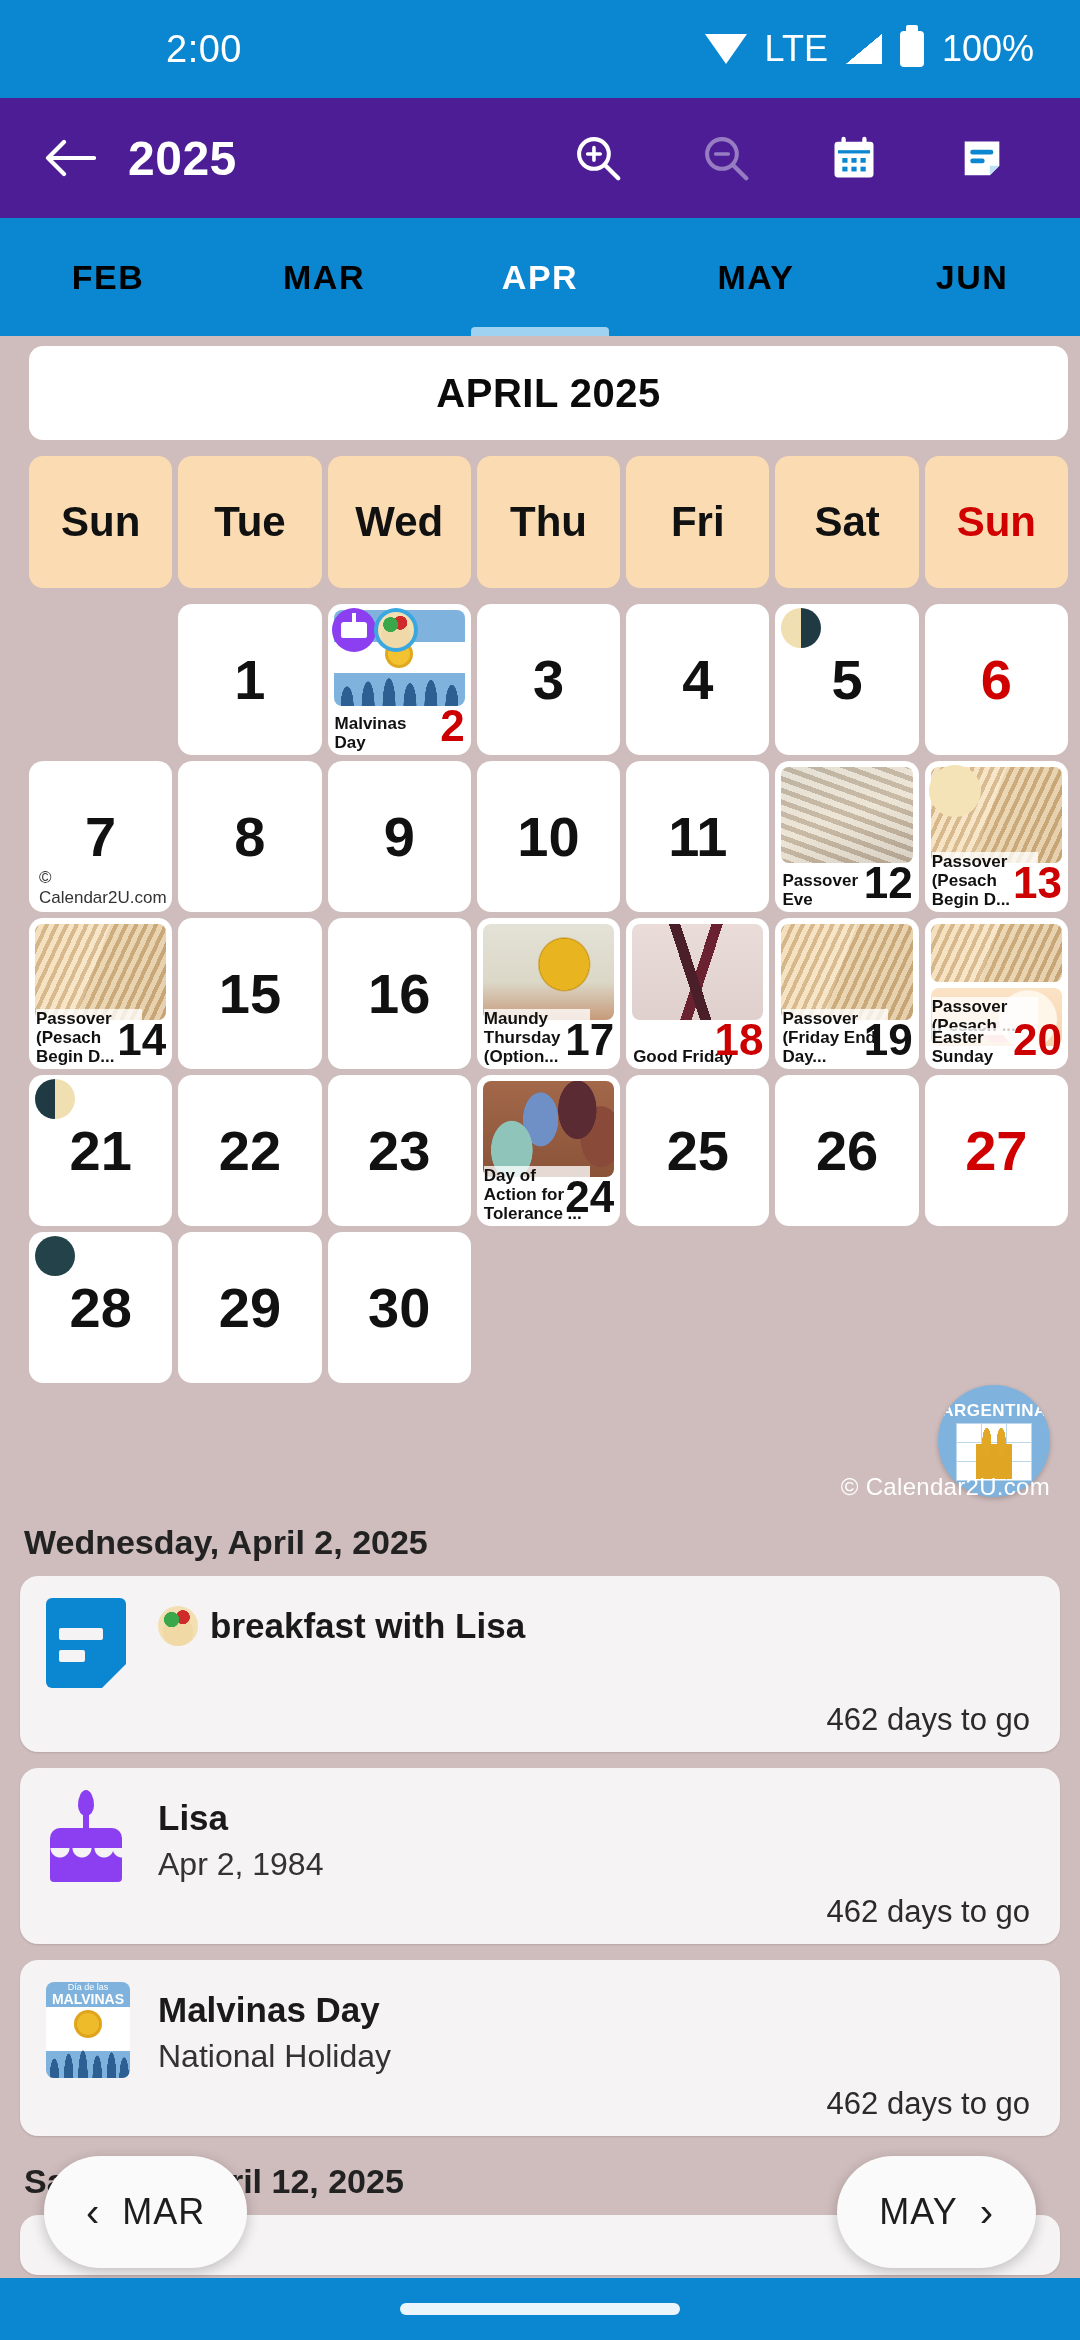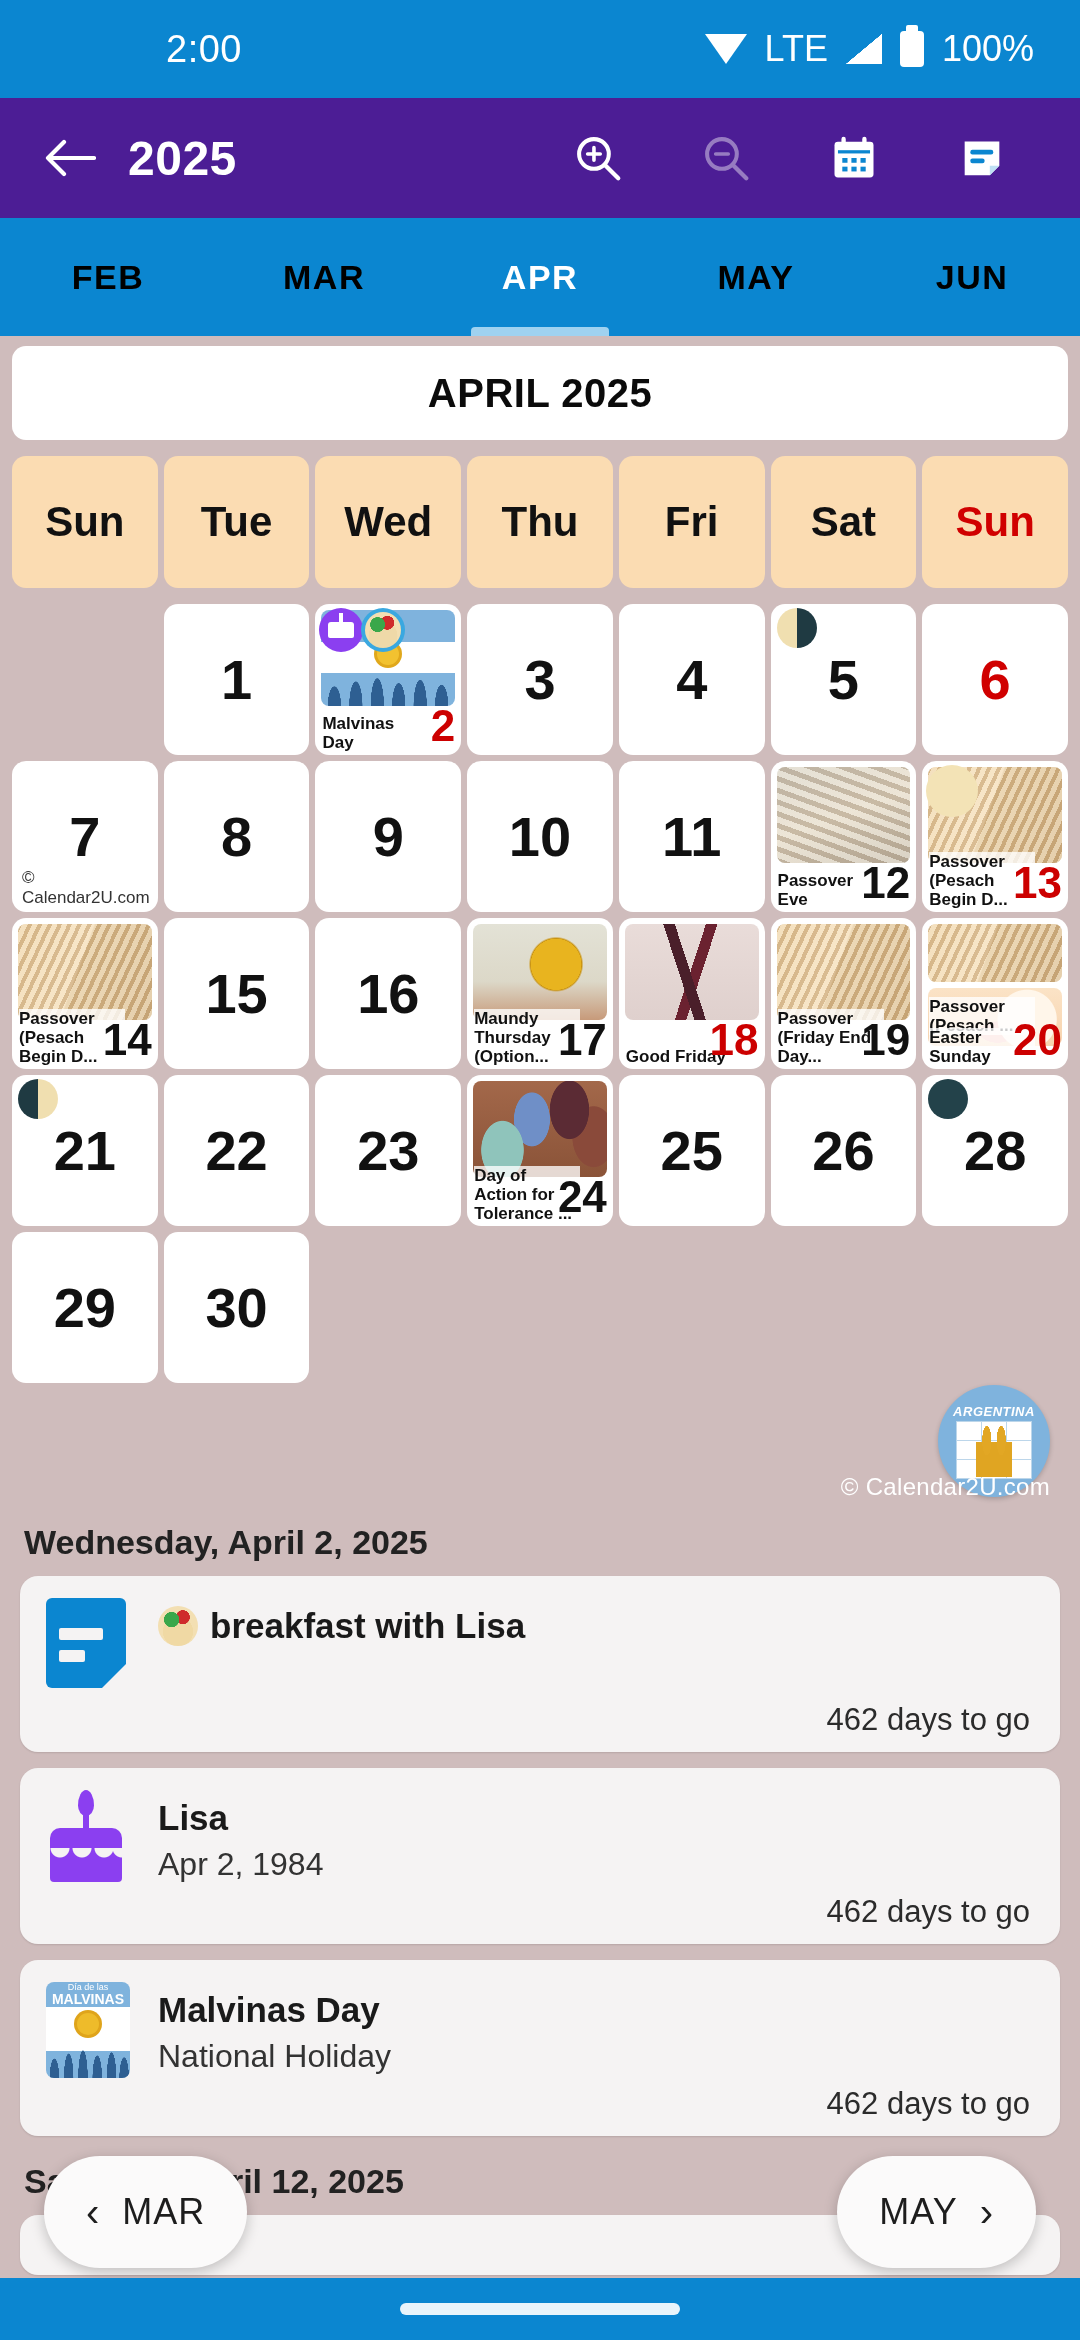--- a/index.html
+++ b/index.html
@@ -46,21 +46,21 @@
     font-size:34px; font-weight:700; color:#000000; letter-spacing:1.5px;
     position:relative;
   }
   .tab.active{ color:#fff; }
   .tab.active::after{
     content:""; position:absolute; bottom:0; left:18%; right:18%;
     height:9px; background:#9fd2f0; border-radius:4px 4px 0 0;
   }
 
   
-  .cal-wrap{ padding:10px 12px 0 12px; }
+  .cal-wrap{ padding:10px 12px 0 29px; }
   .month-title{
     background:#fff; border-radius:14px; height:94px;
     display:flex; align-items:center; justify-content:center;
     font-size:40px; font-weight:700; color:#0b0b0b; letter-spacing:.5px;
   }
   .grid{ margin-top:16px; display:grid; grid-template-columns:repeat(7,1fr); gap:6px; }
   .dow{
     background:#fbdcb2; border-radius:14px; height:132px;
     display:flex; align-items:center; justify-content:center;
     font-size:42px; font-weight:700; color:#111;
@@ -174,21 +174,21 @@
   }
   .copyright{
     text-align:right; padding:10px 18px 0 0; font-size:24px; color:#fff;
     letter-spacing:.3px;
   }
   .flag-badge{
     position:absolute; right:18px; width:112px; height:112px; border-radius:50%;
     background:#7fb3dd; display:flex; flex-direction:column; align-items:center;
     justify-content:center; overflow:hidden; box-shadow:0 2px 5px rgba(0,0,0,.2);
   }
-  .flag-badge .cc{ font-size:13px; color:#fff; font-weight:700; letter-spacing:.5px; margin-bottom:2px;font-style:italic;}
+  .flag-badge .cc{ font-size:17px; color:#fff; font-weight:700; letter-spacing:.5px; margin-bottom:2px;}
   .flag-badge .mini{
     width:76px; height:58px; background:#fff; position:relative;
     background-image:linear-gradient(#bcd6ea 1px, transparent 1px),linear-gradient(90deg,#bcd6ea 1px, transparent 1px);
     background-size:25px 19px;
   }
   .flag-badge .mini::after{
     content:""; position:absolute; left:20px; top:4px; width:36px; height:52px;
     background:
       radial-gradient(ellipse 18% 40% at 30% 30%, #e2a724 0 70%, transparent 72%),
       radial-gradient(ellipse 18% 40% at 70% 30%, #e2a724 0 70%, transparent 72%),
@@ -474,20 +474,23 @@
         </div>
         <div class="ev-label">Day of Action for Tolerance ...</div>
         <div class="num">24</div>
       </div>
       <div class="cell">
         <div class="num">25</div>
       </div>
       <div class="cell">
         <div class="num">26</div>
       </div>
+      <div class="cell red">
+        <div class="num">27</div>
+      </div>
       <div class="cell">
         <div class="moon new"></div>
         <div class="num">28</div>
       </div>
       <div class="cell">
         <div class="num">29</div>
       </div>
       <div class="cell">
         <div class="num">30</div>
       </div>

